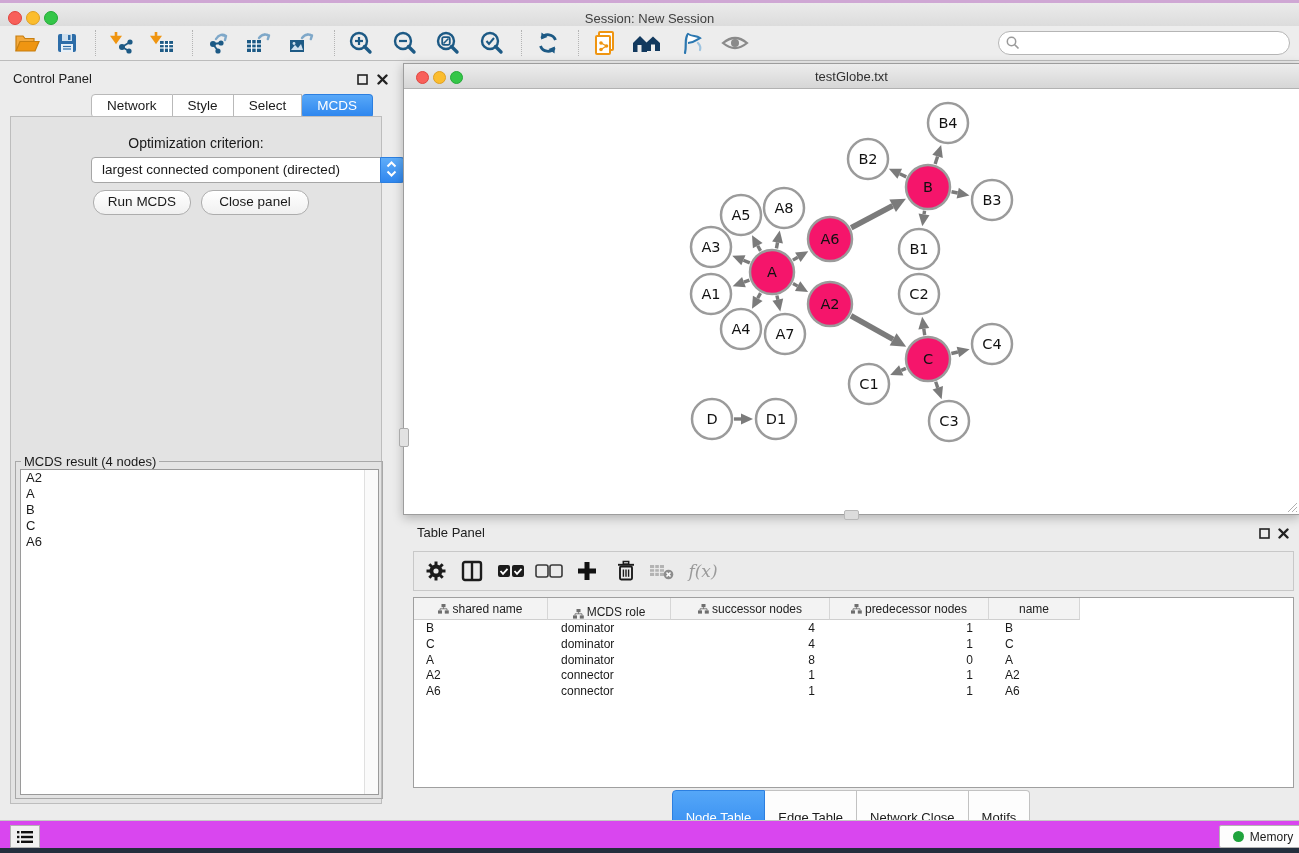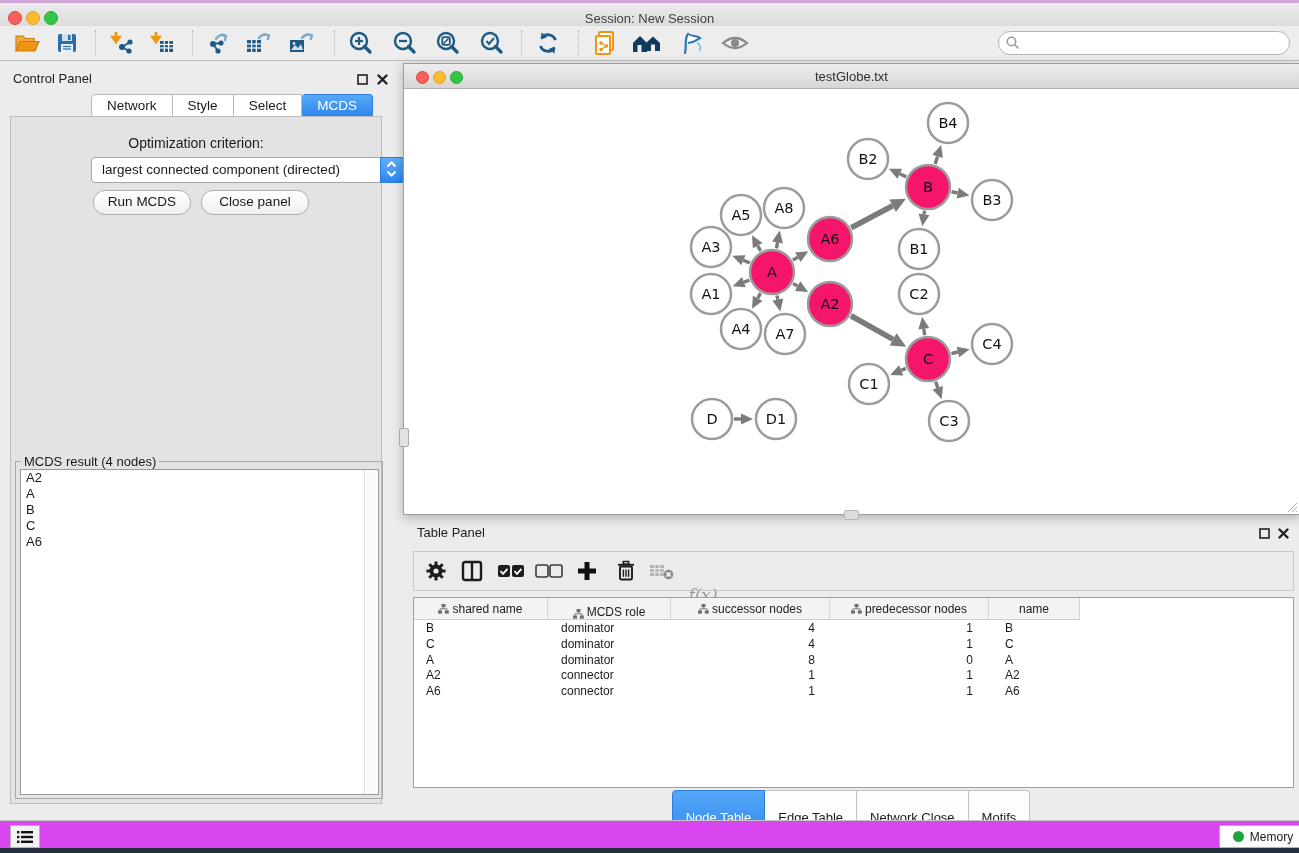--- a/index.html
+++ b/index.html
@@ -473,21 +473,21 @@
           <rect x="1" y="5" width="14" height="11" fill="#b3b3b3"></rect>
           <line x1="1" y1="8.6" x2="15" y2="8.6" stroke="#ebebeb" stroke-width="1.1"></line>
           <line x1="1" y1="12.3" x2="15" y2="12.3" stroke="#ebebeb" stroke-width="1.1"></line>
           <line x1="5.7" y1="5" x2="5.7" y2="16" stroke="#ebebeb" stroke-width="1.1"></line>
           <line x1="10.4" y1="5" x2="10.4" y2="16" stroke="#ebebeb" stroke-width="1.1"></line>
           <circle cx="19.5" cy="14.5" r="4.8" fill="#8d8d8d"></circle>
           <line x1="17.5" y1="12.5" x2="21.5" y2="16.5" stroke="#fff" stroke-width="1.6"></line>
           <line x1="21.5" y1="12.5" x2="17.5" y2="16.5" stroke="#fff" stroke-width="1.6"></line>
         </svg>
     </div>
-    <div class="tpbtn" style="left:268px;width:42px;margin-top:24px;">
+    <div class="tpbtn" style="left:268px;width:42px;">
       <span style="font-family:'DejaVu Serif',serif;font-style:italic;font-size:17px;color:#9a9a9a;">f(x)</span>
     </div>
   </div>
 
   <div class="abs" id="node-table">
     <div id="nt-header">
         <div class="nt-hcell" style="width: 133px;">
           <svg width="11" height="10" viewBox="0 0 11 10">
             <rect x="3.5" y="0" width="4" height="3.2" fill="#6e6e6e"></rect>
             <rect x="0" y="6.4" width="4" height="3.2" fill="#6e6e6e"></rect>

